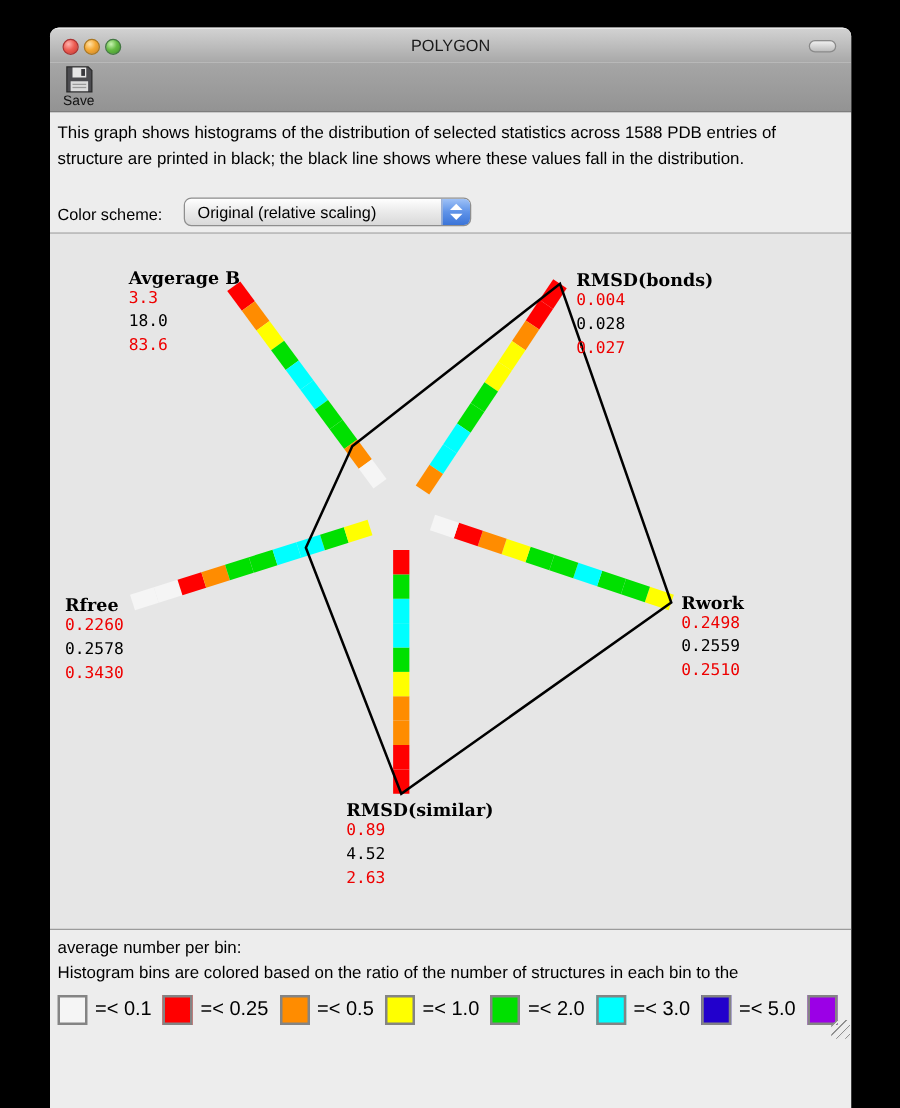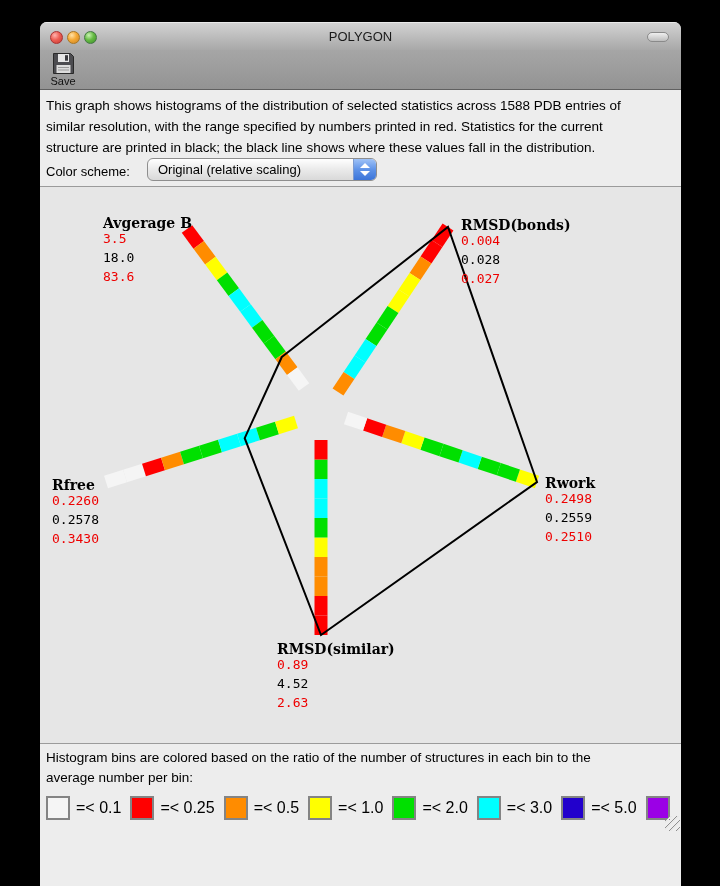--- a/index.html
+++ b/index.html
@@ -81,21 +81,20 @@
           <rect x="7" y="18.5" width="11" height="1" fill="#9a9a9a"></rect>
         </svg>
       </span>
       <div class="save-label">Save</div>
     </div>
   </div>
 
   <div class="upper-panel">
     <div class="desc">
       <div>This graph shows histograms of the distribution of selected statistics across 1588 PDB entries of</div>
-      <div>similar resolution, with the range specified by numbers printed in red.  Statistics for the current</div>
       <div>structure are printed in black; the black line shows where these values fall in the distribution.</div>
     </div>
     <div class="cs-row">
       <span class="cs-label">Color scheme:</span>
       <div class="popup">
         <span class="popup-text">Original (relative scaling)</span>
         <span class="popup-cap">
           <span class="arr arr-up"></span>
             <span class="arr arr-dn"></span>
         </span>
@@ -153,21 +152,21 @@
         <line x1="201" y1="454" x2="220" y2="448" stroke="#00e000" stroke-width="13"></line>
         <line x1="220" y1="448" x2="239" y2="442" stroke="#00ffff" stroke-width="13"></line>
         <line x1="239" y1="442" x2="258" y2="436" stroke="#00ffff" stroke-width="13"></line>
         <line x1="258" y1="436" x2="277" y2="430" stroke="#00e000" stroke-width="13"></line>
         <line x1="277" y1="430" x2="296" y2="424" stroke="#ffff00" stroke-width="13"></line>
         <path d="M281.8 359.0 L 448.0 229.0 L 537.0 484.0 L 321.0 637.0 L 244.7 440.2 Z" fill="none" stroke="#000000" stroke-width="2"></path>
       </svg>
     <div id="plot-labels">
         <div class="ax-group" style="left: 63px; top: 28px;">
           <div class="ax-title">Avgerage B</div>
-          <div class="ax-val v-red">3.5</div>
+          <div class="ax-val v-red">3.3</div>
           <div class="ax-val v-black">18.0</div>
           <div class="ax-val v-red">83.6</div>
         </div>
         <div class="ax-group" style="left: 421px; top: 30px;">
           <div class="ax-title">RMSD(bonds)</div>
           <div class="ax-val v-red">0.004</div>
           <div class="ax-val v-black">0.028</div>
           <div class="ax-val v-red">0.027</div>
         </div>
         <div class="ax-group" style="left: 505px; top: 288px;">
@@ -186,22 +185,22 @@
           <div class="ax-title">Rfree</div>
           <div class="ax-val v-red">0.2260</div>
           <div class="ax-val v-black">0.2578</div>
           <div class="ax-val v-red">0.3430</div>
         </div>
       </div>
   </div>
 
   <div class="bottom-panel">
     <div class="foot-text">
+      <div>average number per bin:</div>
       <div>Histogram bins are colored based on the ratio of the number of structures in each bin to the</div>
-      <div>average number per bin:</div>
     </div>
     <div id="legend-row">
         <div class="leg-item">
           <span class="leg-swatch" style="background: rgb(245, 245, 245);"></span>
           <span class="leg-label">=&lt; 0.1</span>
         </div>
         <div class="leg-item">
           <span class="leg-swatch" style="background: rgb(255, 0, 0);"></span>
           <span class="leg-label">=&lt; 0.25</span>
         </div>

